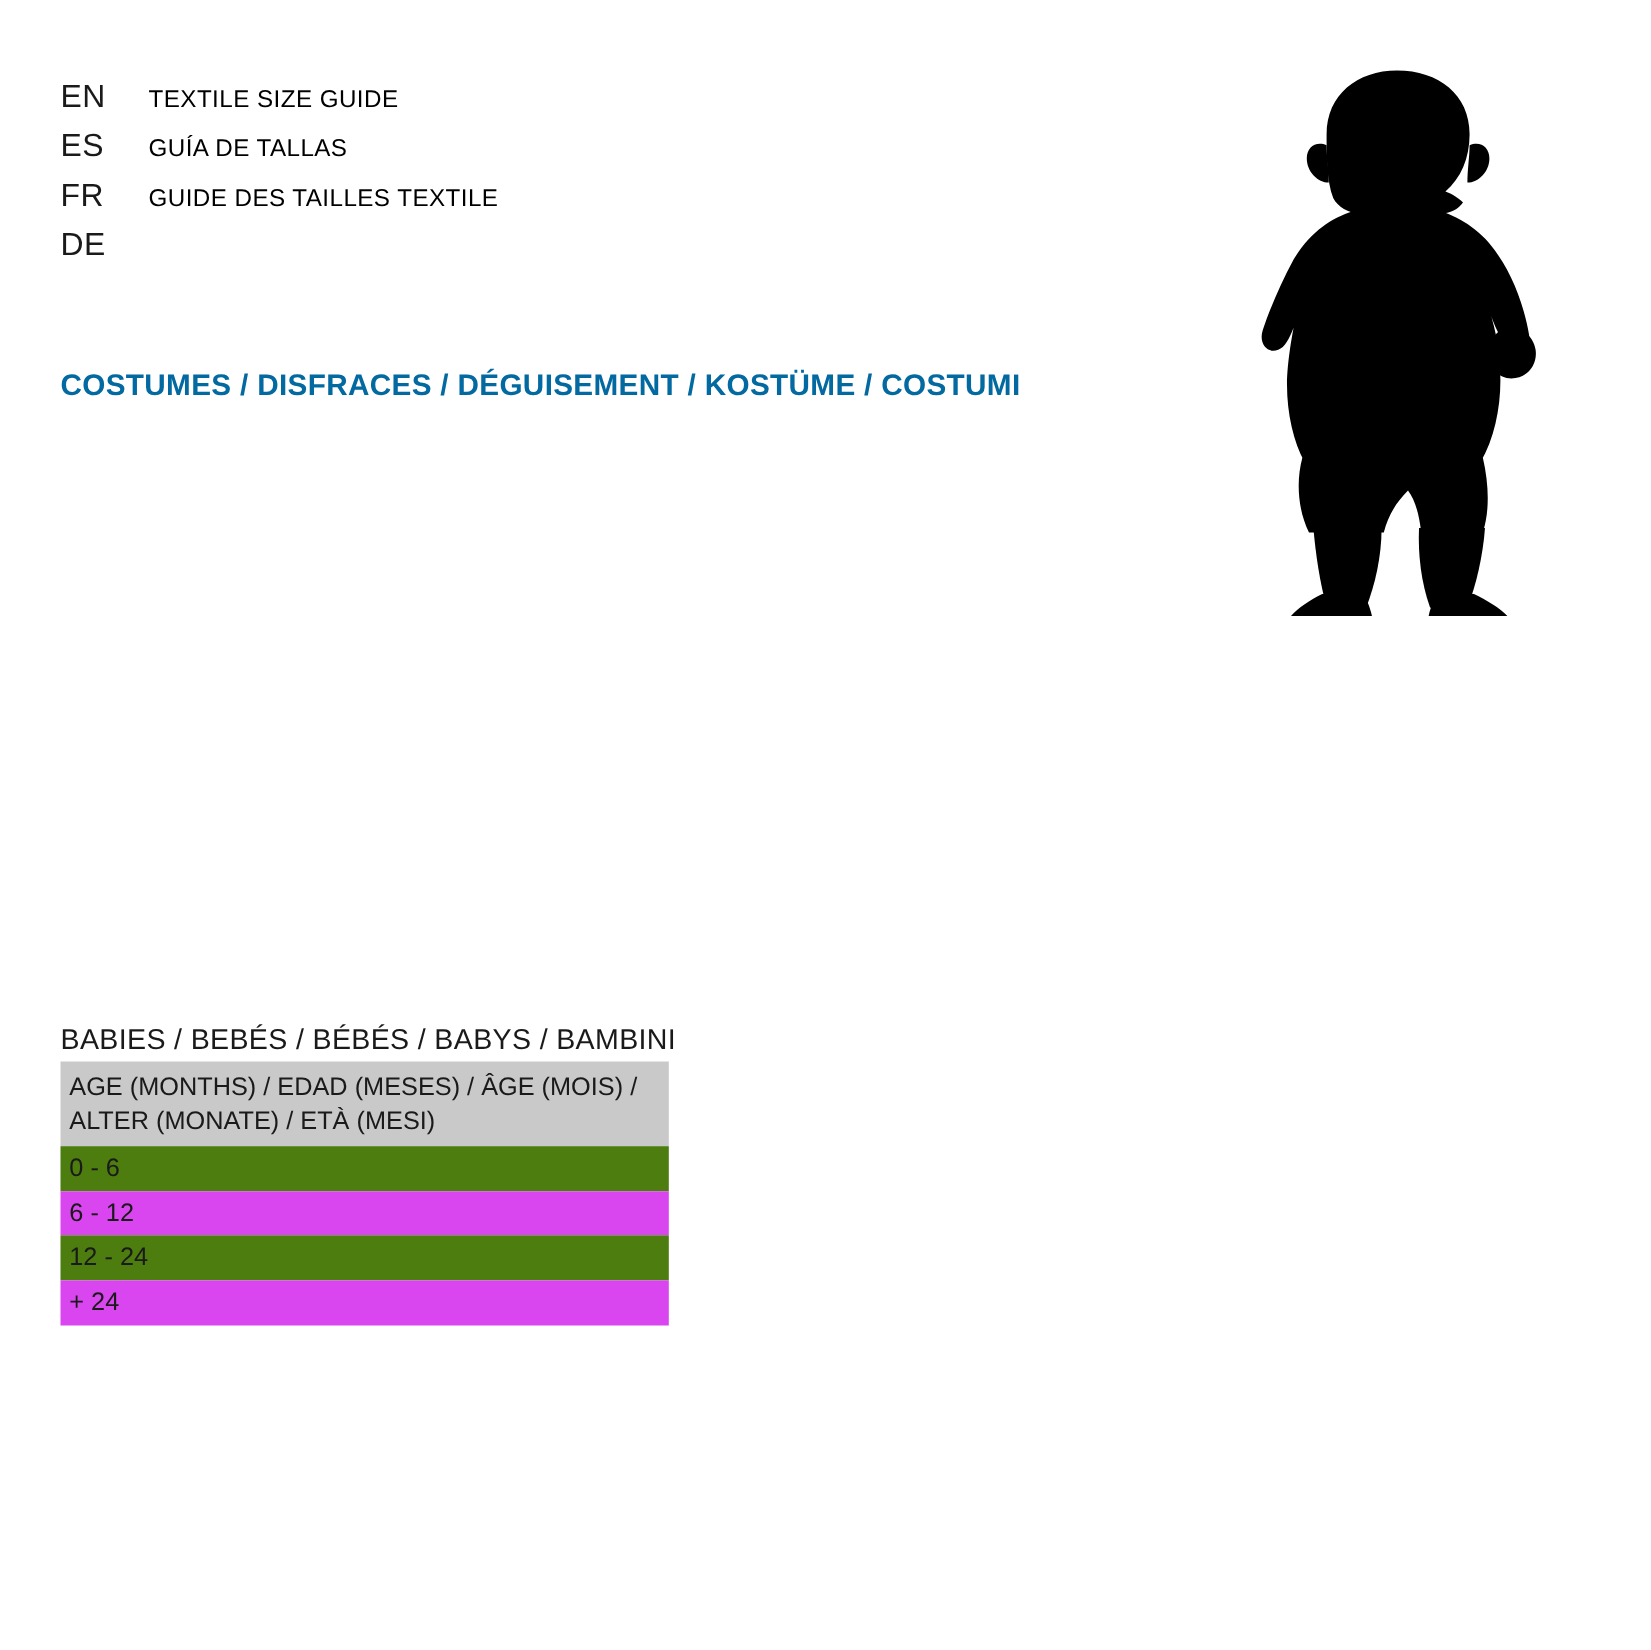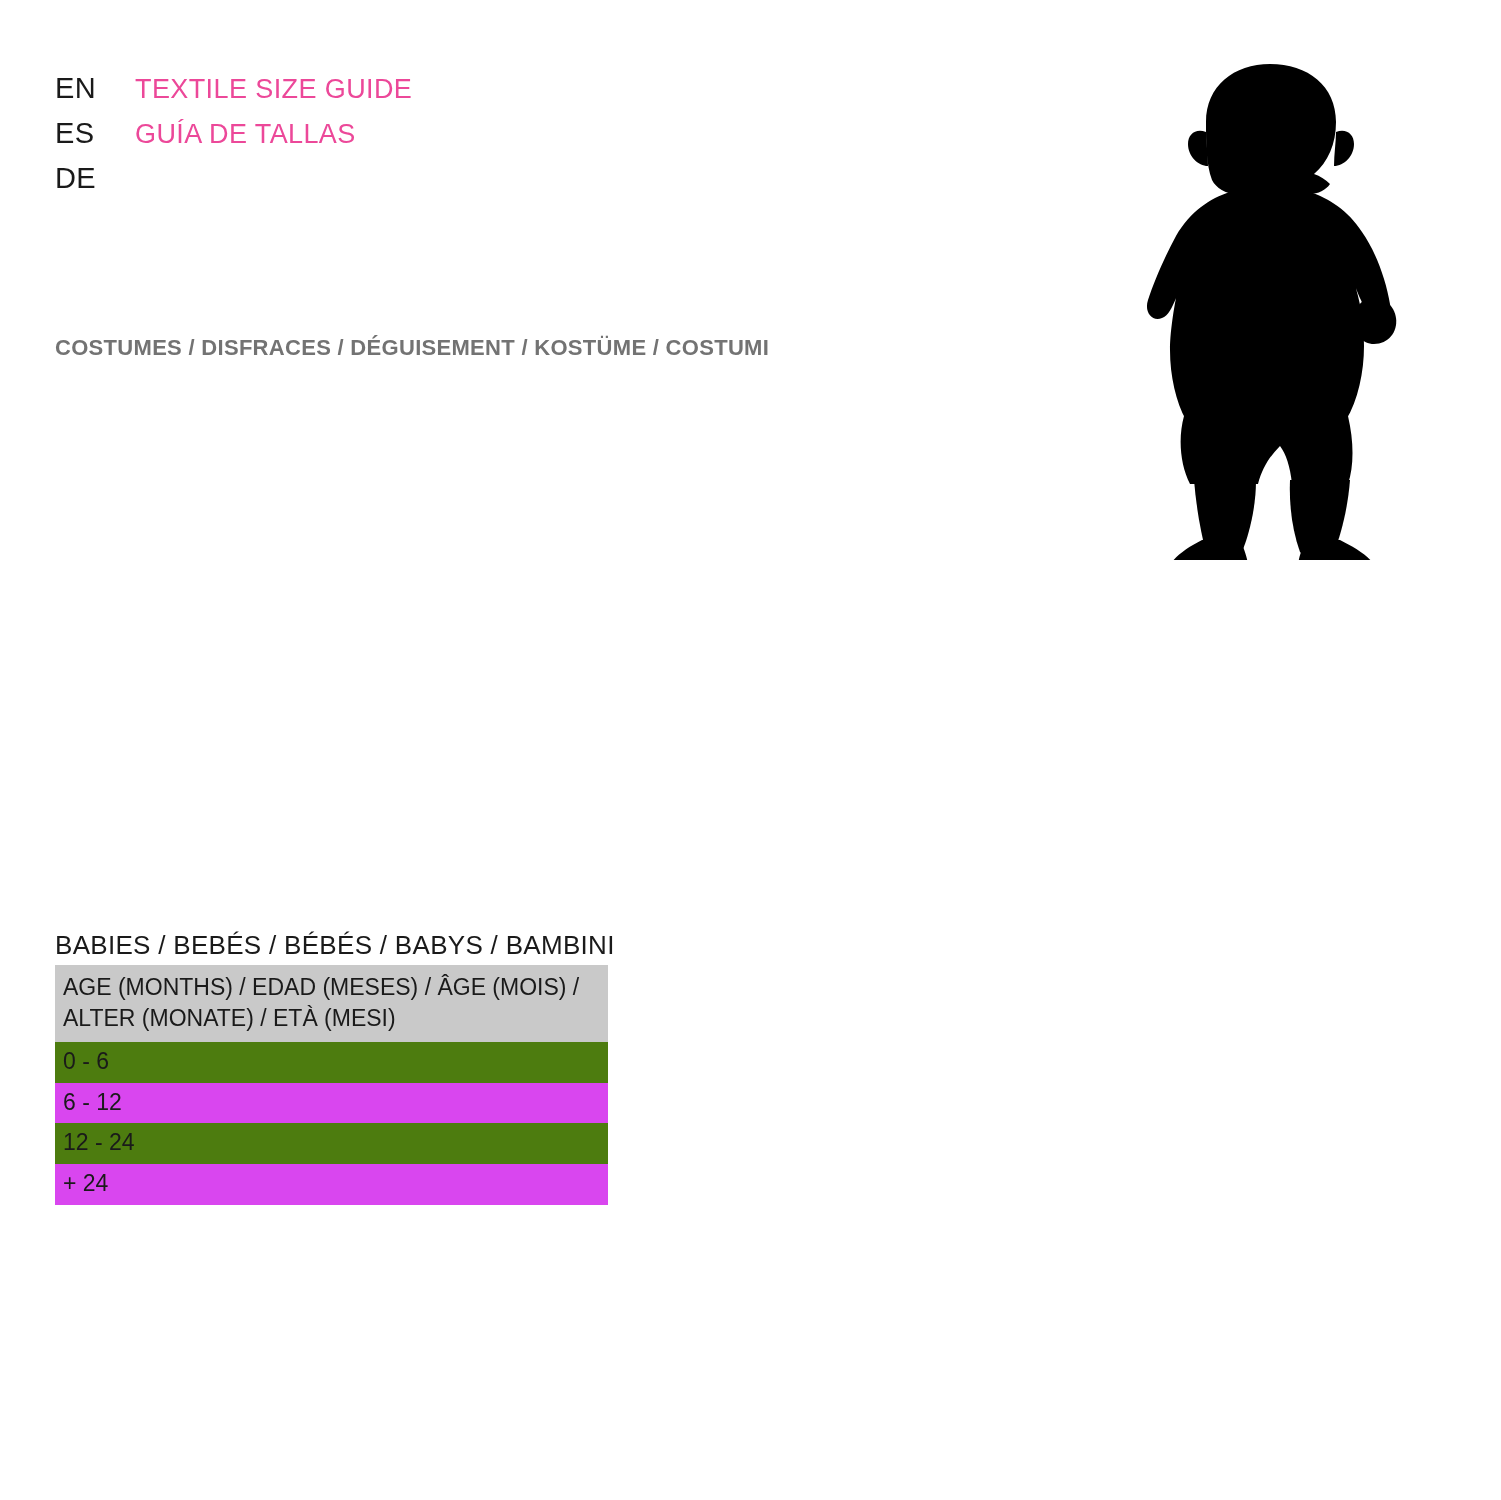--- a/index.html
+++ b/index.html
@@ -33,34 +33,34 @@
     align-items: baseline;
     height: 45px;
   }
   .lang-code {
     width: 80px;
     font-size: 29px;
     letter-spacing: 0.4px;
     color: #1a1a1a;
   }
   .lang-text {
-    font-size: 27px;
+    font-size: 22px;
     letter-spacing: 0.4px;
-    color: #ec4899;
+    color: #000000;
     white-space: nowrap;
   }
 
   .category-title {
     position: absolute;
     left: 55px;
     top: 335px;
-    font-size: 22px;
+    font-size: 27px;
     font-weight: bold;
     letter-spacing: 0.3px;
-    color: #737373;
+    color: #0369a1;
     white-space: nowrap;
   }
 
   
   .silhouette {
     position: absolute;
     left: 1110px;
     top: 60px;
     width: 330px;
     height: 500px;
@@ -114,20 +114,24 @@
 <div class="page">
 
   <div class="lang-block">
     <div class="lang-row">
       <span class="lang-code">EN</span>
       <span class="lang-text">TEXTILE SIZE GUIDE</span>
     </div>
     <div class="lang-row">
       <span class="lang-code">ES</span>
       <span class="lang-text">GUÍA DE TALLAS</span>
+    </div>
+    <div class="lang-row">
+      <span class="lang-code">FR</span>
+      <span class="lang-text">GUIDE DES TAILLES TEXTILE</span>
     </div>
     <div class="lang-row">
       <span class="lang-code">DE</span>
     </div>
   </div>
 
   <div class="category-title">COSTUMES / DISFRACES / DÉGUISEMENT / KOSTÜME / COSTUMI</div>
 
   <div class="silhouette">
     <svg viewBox="0 0 330 500" width="330" height="500" xmlns="http://www.w3.org/2000/svg" aria-hidden="true">

